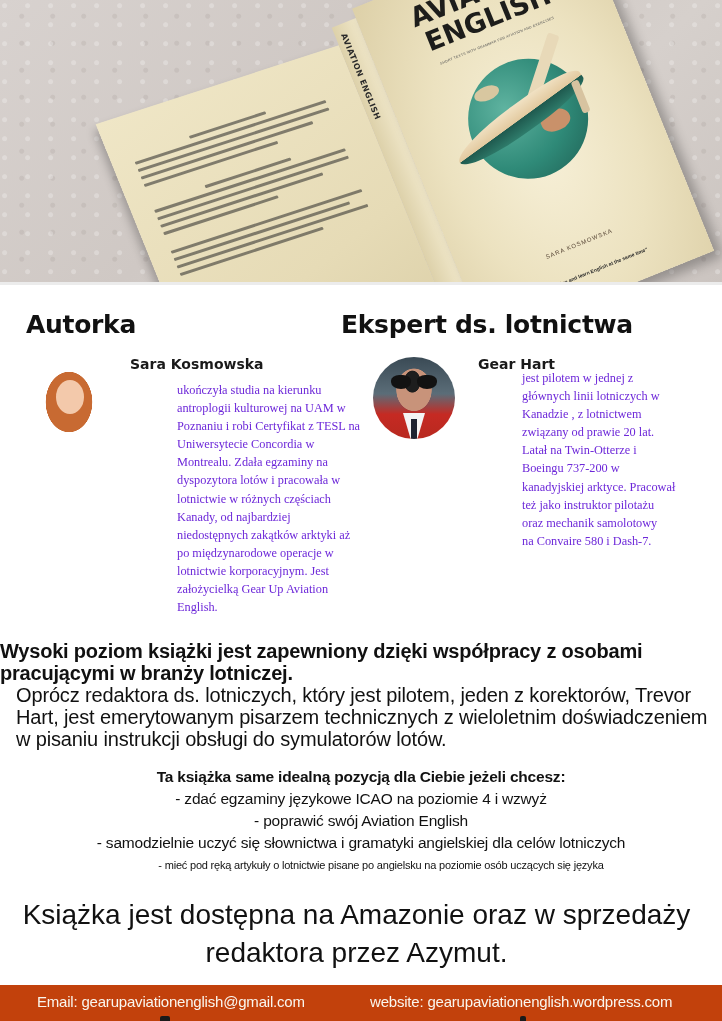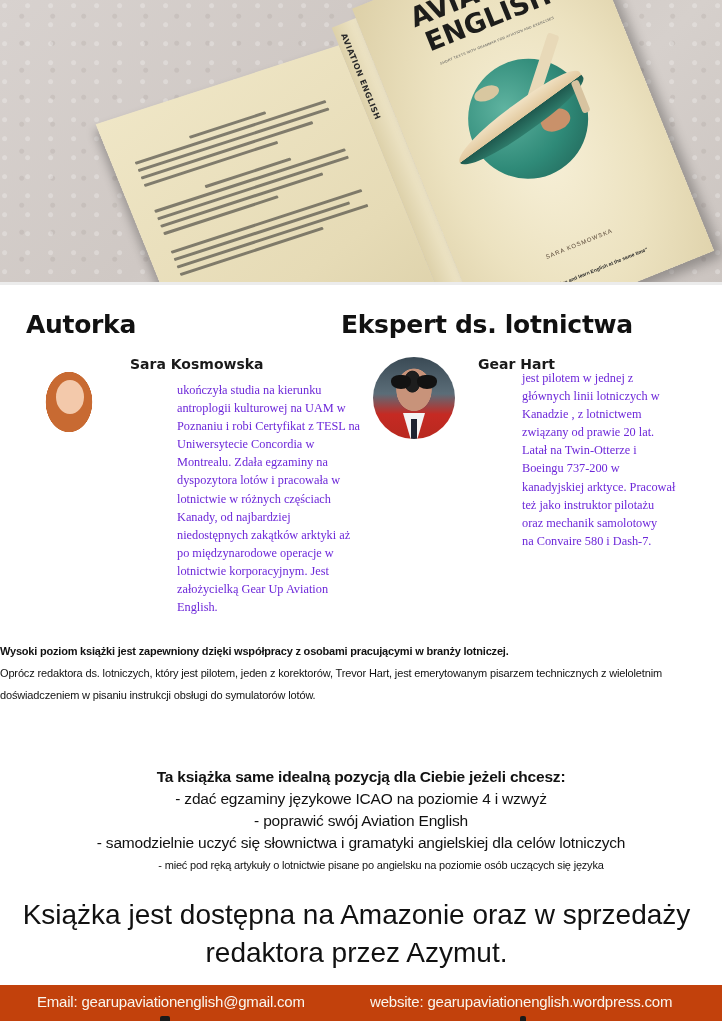--- a/index.html
+++ b/index.html
@@ -111,24 +111,24 @@
     position: absolute; font-family: "DejaVu Sans", sans-serif; font-weight: bold; font-size: 14px; color: #1a1a1a;
   }
   .person-bio {
     position: absolute; font-family: Liberation Serif, serif; font-size: 12.3px; line-height: 18.1px; color: #6d28d9;
     white-space: pre-line;
     margin-left: 44px;
   }
 
   .quality {
     position: absolute; left: 0; top: 640px; width: 722px;
-    font-family: "Liberation Sans", sans-serif; font-size: 11px; line-height: 22px; color: #111;
+    font-family: "Liberation Sans", sans-serif; font-size: 20px; line-height: 22px; color: #111;
   }
   .quality .bold { font-weight: bold; letter-spacing: -0.2px; }
-  .quality .body { letter-spacing: -0.15px; }
+  .quality .body { letter-spacing: -0.15px; padding-left: 16px; }
 
   .ideal {
     position: absolute; left: 0; top: 766px; width: 722px; text-align: center;
     font-family: "Liberation Sans", sans-serif; font-size: 15.5px; line-height: 22px; color: #111;
   }
   .ideal .head { font-weight: bold; letter-spacing: -0.2px; }
   .ideal .item { letter-spacing: -0.2px; white-space: nowrap; }
 
   .availability {
     position: absolute; left: 0; top: 896px; width: 713px; text-align: center;

